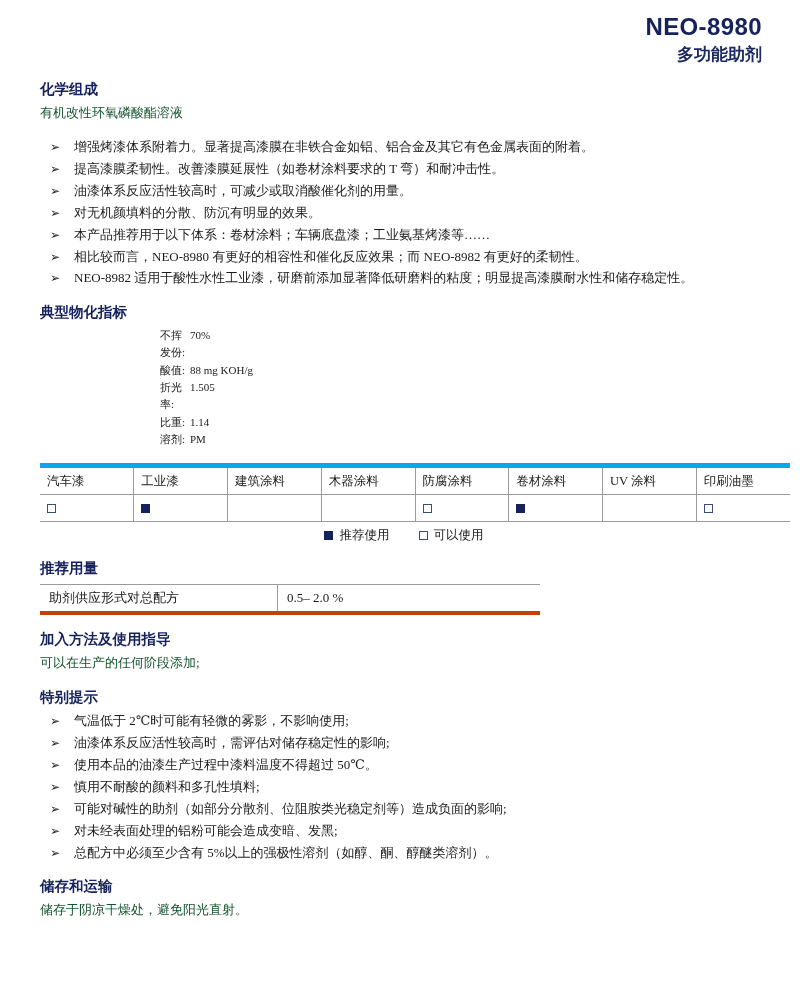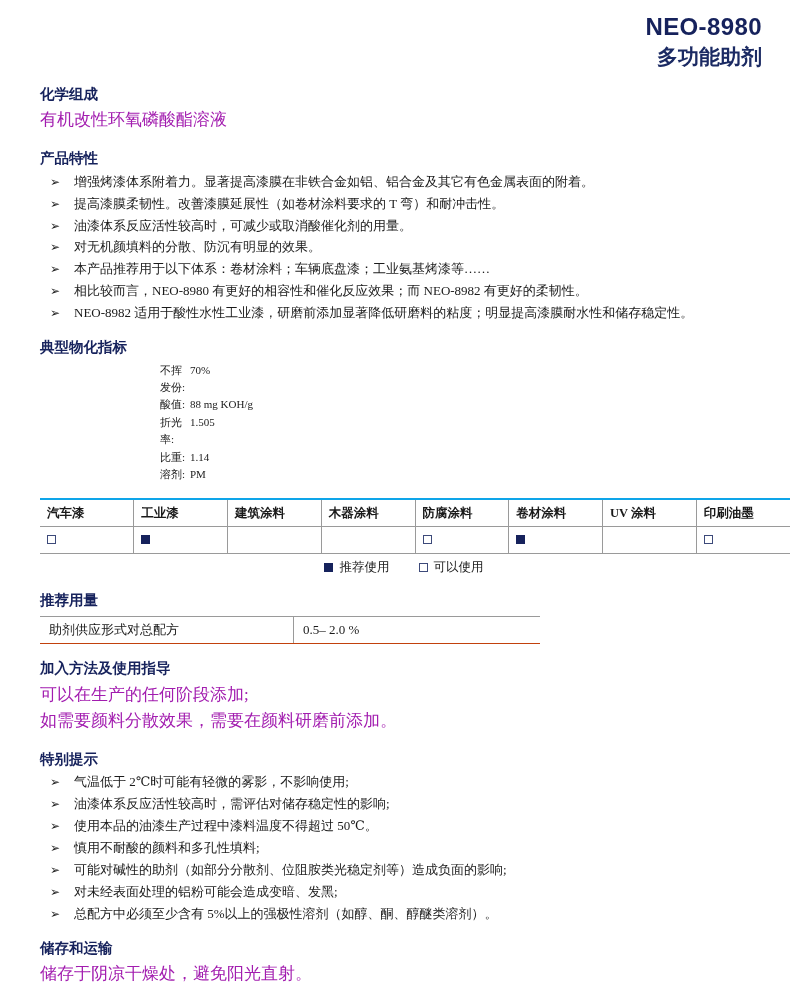--- a/index.html
+++ b/index.html
@@ -32,21 +32,21 @@
   }
   .product-code {
     font-family: "Liberation Sans", sans-serif;
     font-size: 24px;
     font-weight: bold;
     color: #16225c;
     letter-spacing: 0.4px;
     line-height: 1.1;
   }
   .product-subtitle {
-    font-size: 21px;
+    font-size: 17px;
     font-weight: bold;
     color: #1b2a63;
     margin-top: 5px;
     line-height: 1.2;
   }
 
   
   h2.section-heading {
     font-size: 14.5px;
     font-weight: bold;
@@ -58,23 +58,23 @@
   }
   .sec {
     margin-top: 15px;
   }
   .sec-first {
     margin-top: 14px;
   }
 
   
   .body-line {
-    font-size: 17px;
+    font-size: 13px;
     line-height: 1.55;
-    color: #a21caf;
+    color: #14532d;
     margin-top: 4px;
   }
 
   
   ul.arrow-list {
     list-style: none;
     margin: 5px 0 0 0;
     padding: 0;
   }
   ul.arrow-list li {
@@ -130,23 +130,22 @@
     border-left: 1px solid #9a9a9a;
     border-right: 1px solid #9a9a9a;
     font-size: 12.5px;
     font-weight: normal;
     text-align: left;
     padding: 3px 0 3px 7px;
     height: 20px;
     color: #1a1a1a;
   }
   table.app-table tr.hdr th {
-    border-top: 2px solid #0ea5e9;
+    border-top: 5px solid #0ea5e9;
     border-bottom: 1px solid #9a9a9a;
-    font-weight: bold;
   }
   table.app-table tr.boxrow td {
     border-bottom: 1px solid #9a9a9a;
     height: 20px;
   }
   table.app-table th:first-child,
   table.app-table td:first-child {
     border-left: none;
   }
   table.app-table th:last-child,
@@ -189,23 +188,23 @@
 
   
   table.dose-table {
     border-collapse: collapse;
     margin-top: 6px;
     width: 500px;
     table-layout: fixed;
   }
   table.dose-table td {
     border-top: 1px solid #9a9a9a;
-    border-bottom: 1px solid #c2410c;
+    border-bottom: 4px solid #c2410c;
     font-size: 13px;
-    padding: 3px 16px 3px 9px;
+    padding: 3px 0 3px 9px;
     height: 20px;
     color: #1a1a1a;
   }
   table.dose-table td.dose-label {
     width: 228px;
     border-right: 1px solid #9a9a9a;
   }
 </style>
 </head>
 <body>
@@ -216,21 +215,20 @@
     <div class="product-code">NEO-8980</div>
     <div class="product-subtitle">多功能助剂</div>
   </div>
 
   <div class="sec sec-first">
     <h2 class="section-heading">化学组成</h2>
     <div class="body-line">有机改性环氧磷酸酯溶液</div>
   </div>
 
   <div class="sec">
-    <h2 class="section-heading">产品特性</h2>
     <ul class="arrow-list">
       <li>
         <span class="bullet-arrow">➢</span>
         <span class="bullet-text">增强烤漆体系附着力。显著提高漆膜在非铁合金如铝、铝合金及其它有色金属表面的附着。</span>
       </li>
       <li>
         <span class="bullet-arrow">➢</span>
         <span class="bullet-text">提高漆膜柔韧性。改善漆膜延展性（如卷材涂料要求的 T 弯）和耐冲击性。</span>
       </li>
       <li>
@@ -325,21 +323,20 @@
         <td class="dose-label">助剂供应形式对总配方</td>
         <td>0.5– 2.0 %</td>
       </tr>
     </tbody>
       </table>
   </div>
 
   <div class="sec">
     <h2 class="section-heading">加入方法及使用指导</h2>
     <div class="body-line">可以在生产的任何阶段添加;</div>
-    <div class="body-line" style="margin-top:0">如需要颜料分散效果，需要在颜料研磨前添加。</div>
   </div>
 
   <div class="sec">
     <h2 class="section-heading">特别提示</h2>
     <ul class="arrow-list">
       <li>
         <span class="bullet-arrow">➢</span>
         <span class="bullet-text">气温低于 2℃时可能有轻微的雾影，不影响使用;</span>
       </li>
       <li>

